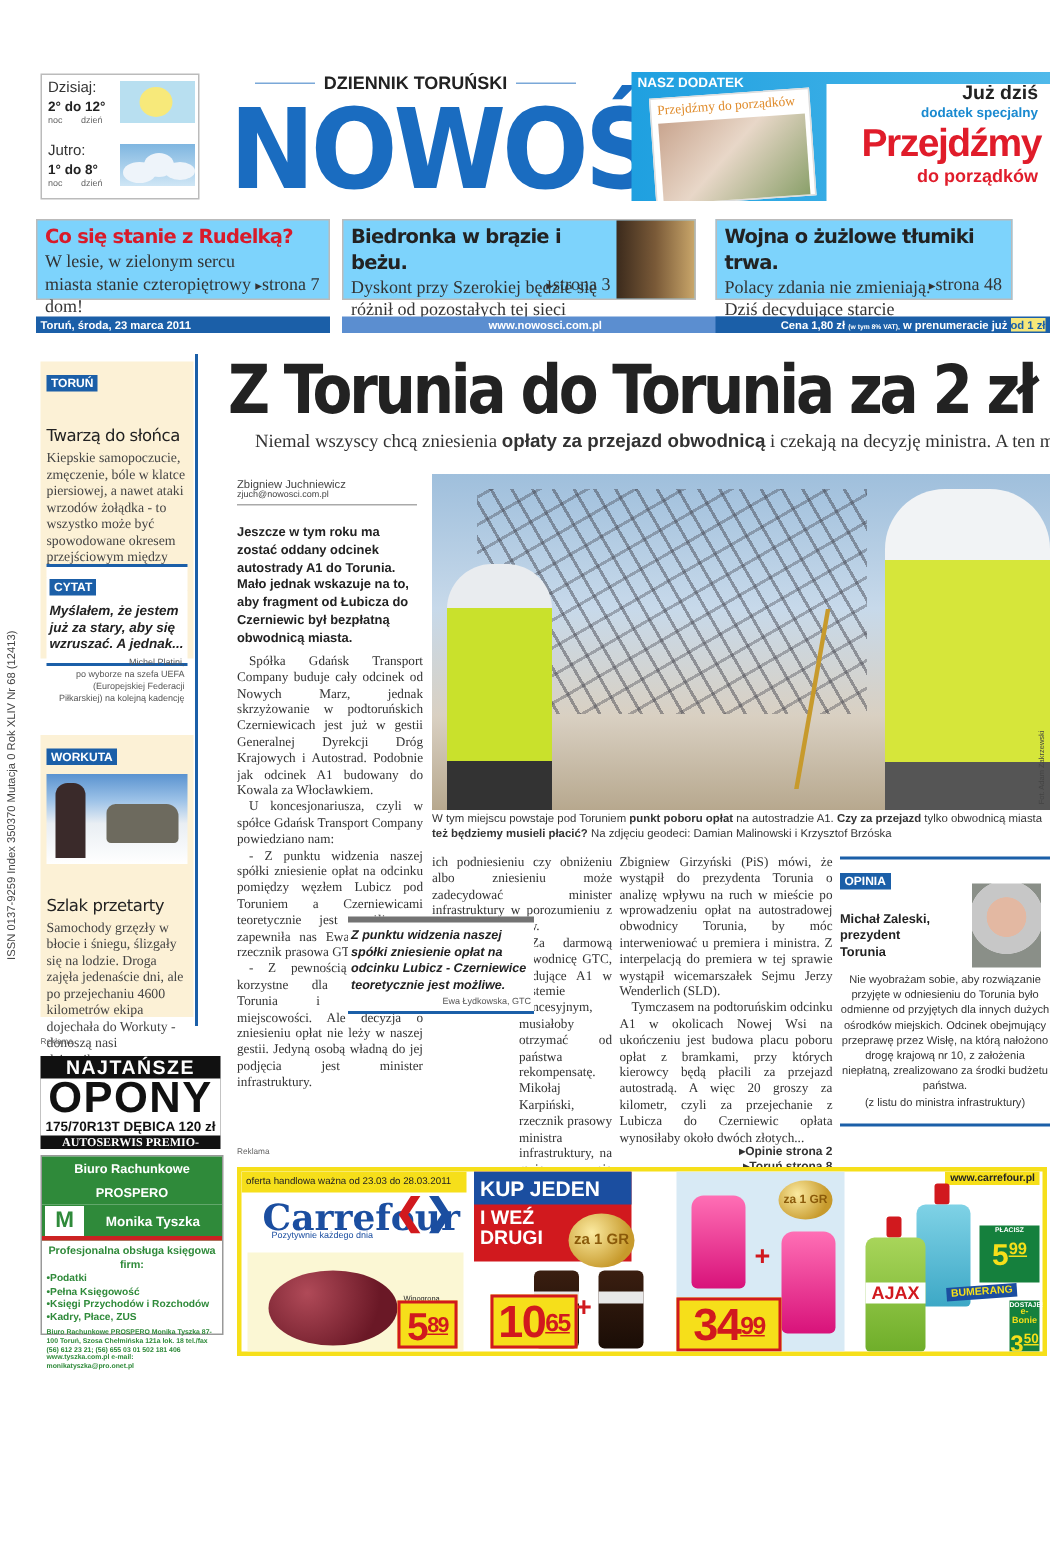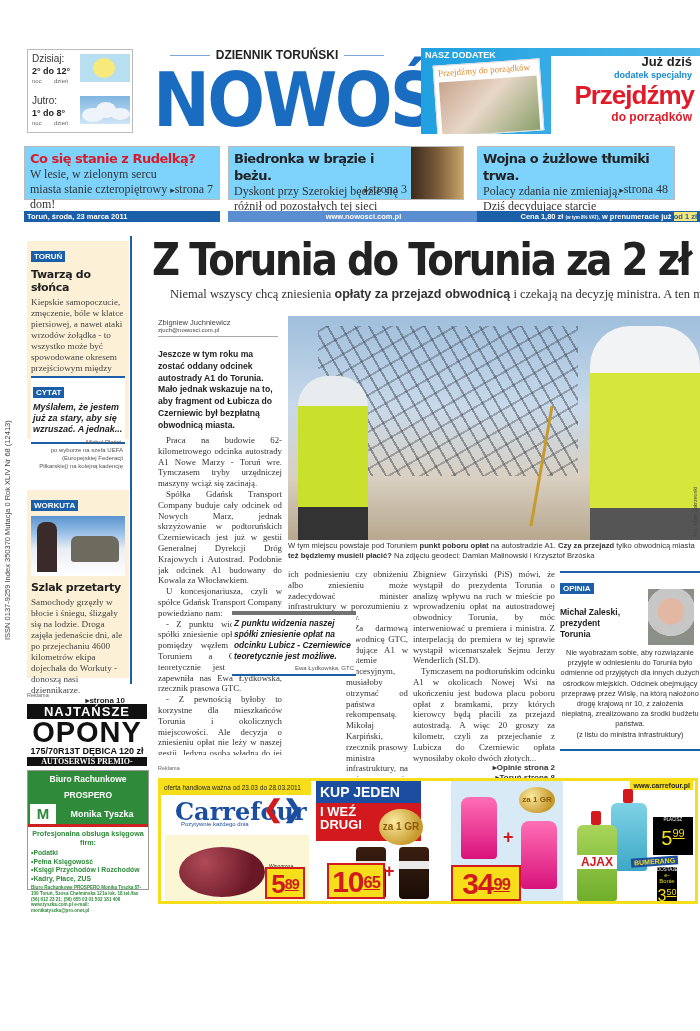--- a/index.html
+++ b/index.html
@@ -37,21 +37,21 @@
 .teaser .pg::before{content:"\25B8 ";font-size:9px}
 
 .bar{top:211px;height:11px;background:#1b5fa8;color:#fff;font-family:"Liberation Sans",sans-serif;font-weight:bold;font-size:7.5px;line-height:11px;padding:0 3px}
 .bar.mid{background:#5b8ed0;text-align:center}
 .hl{background:#f7e77a;color:#1b5fa8}
 
 .side{left:27px;top:241px;width:102px;height:198px;background:#fcf1d6;padding:4px}
 .side2{left:27px;top:490px;width:102px;height:188px;background:#fcf1d6;padding:4px}
 .vrule{left:130px;top:236px;width:2px;height:448px;background:#1b5fa8}
 .kicker{display:inline-block;background:#1b5fa8;color:#fff;font-family:"Liberation Sans",sans-serif;font-weight:bold;font-size:8px;padding:1px 3px}
-.side h3,.side2 h3{font-family:"DejaVu Sans",sans-serif;font-weight:bold;font-size:11px;margin:5px 0 3px;letter-spacing:-0.3px}
+.side h3,.side2 h3{font-family:"DejaVu Sans",sans-serif;font-weight:normal;font-size:11px;margin:21px 0 3px;letter-spacing:-0.3px}
 .side p,.side2 p{font-size:9.2px;line-height:11px;color:#444}
 .more{font-family:"Liberation Sans",sans-serif;font-weight:bold;font-size:8px;text-align:right}
 .more::before{content:"\25B8 "}
 .quote{left:31px;top:376px;width:94px;height:68px;background:#fff;border-top:2px solid #1b5fa8;border-bottom:2px solid #1b5fa8;padding:3px 2px}
 .quote .q{font-family:"Liberation Sans",sans-serif;font-weight:bold;font-style:italic;font-size:9px;line-height:11px;margin-top:3px}
 .quote .a{font-family:"Liberation Sans",sans-serif;font-size:6px;line-height:8px;text-align:right;color:#555;margin-top:3px}
 .suv{width:94px;height:60px;background:linear-gradient(180deg,#5a93d0 0%,#9ec3e8 30%,#e9eef3 55%,#fff 100%);position:relative;margin-top:4px;overflow:hidden}
 .suv::after{content:"";position:absolute;left:40px;top:20px;width:48px;height:26px;background:#6d6a5e;border-radius:6px 8px 3px 3px}
 .suv::before{content:"";position:absolute;left:6px;top:6px;width:20px;height:50px;background:#3a2a2a;border-radius:8px 8px 0 0}
 .issn{left:3px;top:400px;width:20px;height:260px;font-family:"Liberation Sans",sans-serif;font-size:7.5px;color:#444;writing-mode:vertical-rl;transform:rotate(180deg);white-space:nowrap;text-align:center}
@@ -120,21 +120,21 @@
 .coin{position:absolute;border-radius:50%;background:radial-gradient(circle at 35% 35%,#fbeaa0,#c79a2c 70%);color:#8a5a0a;font-family:"Liberation Sans",sans-serif;font-weight:bold;text-align:center}
 .jar{position:absolute;width:30px;height:52px;background:linear-gradient(#3a1e10,#1a0d06);border-radius:4px}
 .jar::before{content:"";position:absolute;left:0;top:14px;width:30px;height:8px;background:#e8e8e8}
 .vanish-bg{position:absolute;left:290px;top:0;width:112px;height:120px;background:#d8eaf5}
 .bottle{position:absolute;border-radius:8px 8px 4px 4px}
 .plus{position:absolute;color:#d1191e;font-family:"Liberation Sans",sans-serif;font-weight:bold;font-size:18px}
 .site{position:absolute;right:2px;top:0;background:#f6df1a;font-family:"Liberation Sans",sans-serif;font-size:7px;font-weight:bold;padding:1px 3px}
 .ajax{position:absolute;background:linear-gradient(#a8d55a,#6fae2a);border-radius:6px 6px 3px 3px}
 .ajax2{position:absolute;background:linear-gradient(#7fd2e6,#3da8c6);border-radius:6px 6px 3px 3px}
 .cap{position:absolute;width:10px;height:14px;background:#d1191e;border-radius:2px}
-.redbox{position:absolute;background:#000000;color:#fff;font-family:"Liberation Sans",sans-serif;font-weight:normal;text-align:center}
+.redbox{position:absolute;background:#15803d;color:#fff;font-family:"Liberation Sans",sans-serif;font-weight:bold;text-align:center}
 </style>
 </head>
 <body>
 
 <div class="abs weather">
   <div class="abs lbl" style="left:4px;top:3px">Dzisiaj:</div>
   <div class="abs tmp" style="left:4px;top:16px">2° do 12°</div>
   <div class="abs sm" style="left:4px;top:28px">noc</div>
   <div class="abs sm" style="left:26px;top:28px">dzień</div>
   <div class="sun" style="left:52px;top:4px"></div>
@@ -217,21 +217,20 @@
 <div class="abs headline">Z Torunia do Torunia za 2 zł</div>
 <div class="abs deck"><span>Niemal wszyscy chcą zniesienia </span><b>opłaty za przejazd obwodnicą</b><span> i czekają na decyzję ministra. A ten milczy</span></div>
 
 <div class="abs byline">
   <div>Zbigniew Juchniewicz</div>
   <div>zjuch@nowosci.com.pl</div>
 </div>
 <div class="abs lead">Jeszcze w tym roku ma zostać oddany odcinek autostrady A1 do Torunia. Mało jednak wskazuje na to, aby fragment od Łubicza do Czerniewic był bezpłatną obwodnicą miasta.</div>
 
 <div class="abs col col1">
-  <p>Praca na budowie 62-kilometrowego odcinka autostrady A1 Nowe Marzy - Toruń wre. Tymczasem tryby urzędniczej maszyny wciąż się zacinają.</p>
   <p>Spółka Gdańsk Transport Company buduje cały odcinek od Nowych Marz, jednak skrzyżowanie w podtoruńskich Czerniewicach jest już w gestii Generalnej Dyrekcji Dróg Krajowych i Autostrad. Podobnie jak odcinek A1 budowany do Kowala za Włocławkiem.</p>
   <p>U koncesjonariusza, czyli w spółce Gdańsk Transport Company powiedziano nam:</p>
   <p>- Z punktu widzenia naszej spółki zniesienie opłat na odcinku pomiędzy węzłem Lubicz pod Toruniem a Czerniewicami teoretycznie jest możliwe - zapewniła nas Ewa Łydkowska, rzecznik prasowa GTC.</p>
   <p style="padding-right:0">- Z pewnością byłoby to korzystne dla mieszkańców Torunia i okolicznych miejscowości. Ale decyzja o zniesieniu opłat nie leży w naszej gestii. Jedyną osobą władną do jej podjęcia jest minister infrastruktury.</p>
 
 </div>
 <div class="abs pullbox">
   <div class="q">Z punktu widzenia naszej spółki zniesienie opłat na odcinku Lubicz - Czerniewice teoretycznie jest możliwe.</div>
   <div class="a">Ewa Łydkowska, GTC</div>
 </div>
@@ -326,18 +325,18 @@
   <div class="ajax2" style="left:450px;top:22px;width:36px;height:68px"></div>
   <div class="cap" style="left:430px;top:30px"></div>
   <div class="ajax" style="left:416px;top:44px;width:40px;height:76px">
     <div style="color:#d1191e;font-family:'Liberation Sans',sans-serif;font-weight:bold;font-size:12px;text-align:center;margin-top:30px;background:#fff">AJAX</div>
   </div>
   <div class="redbox" style="left:492px;top:36px;width:40px;height:38px">
     <div style="font-size:4.5px">PŁACISZ</div>
     <div style="font-size:20px;color:#f6df1a;line-height:22px"><span>5</span><sup style="font-size:11px;text-decoration:underline">99</sup></div>
   </div>
   <div class="abs" style="left:470px;top:76px;background:#1b4ea0;color:#f6df1a;font-family:'Liberation Sans',sans-serif;font-weight:bold;font-size:7px;padding:1px 3px;transform:rotate(-4deg)">BUMERANG</div>
-  <div class="redbox" style="left:496px;top:86px;width:20px;height:34px">
+  <div class="redbox" style="left:512px;top:86px;width:20px;height:34px">
     <div style="font-size:4.5px">DOSTAJESZ</div>
     <div style="font-size:6px;color:#f6df1a">e-Bonie</div>
     <div style="font-size:16px;color:#f6df1a;line-height:16px"><span>3</span><sup style="font-size:9px;text-decoration:underline">50</sup></div>
   </div>
 </div>
 
 </body></html>

